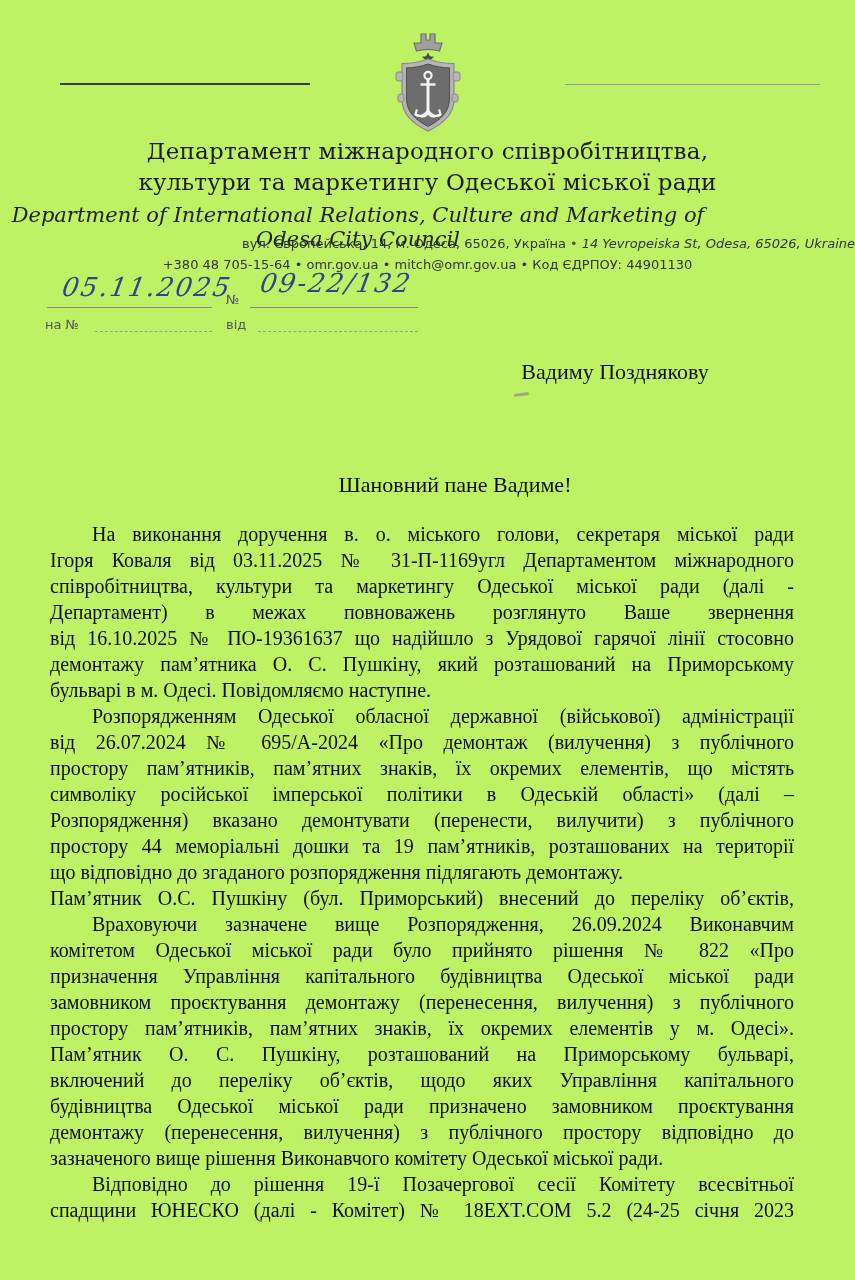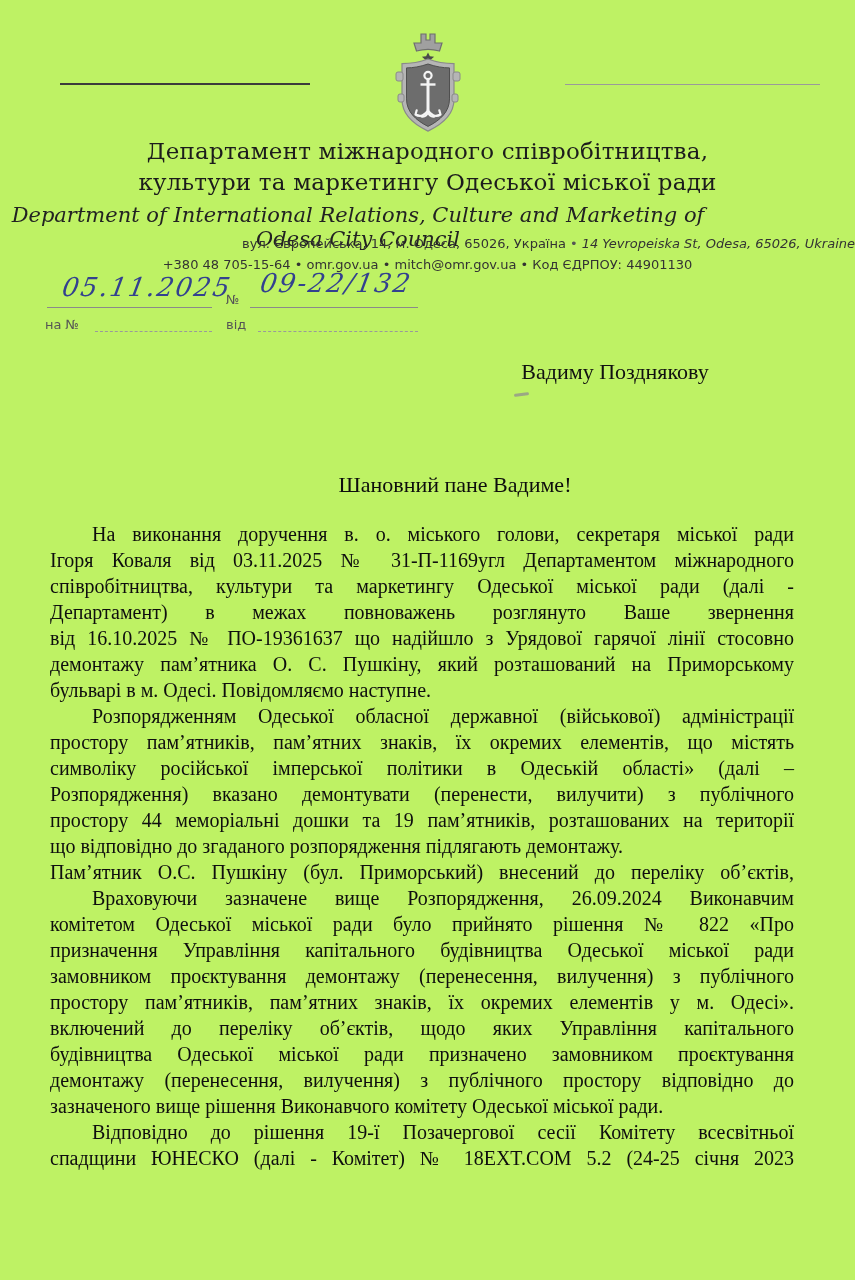--- a/index.html
+++ b/index.html
@@ -143,31 +143,33 @@
 
   <div class="body-text">
       <div class="body-line indent just">На виконання доручення в. о. міського голови, секретаря міської ради</div>
       <div class="body-line just">Ігоря Коваля від 03.11.2025 № 31-П-1169угл Департаментом міжнародного</div>
       <div class="body-line just">співробітництва, культури та маркетингу Одеської міської ради (далі -</div>
       <div class="body-line just">Департамент)  в  межах  повноважень  розглянуто  Ваше  звернення</div>
       <div class="body-line just">від 16.10.2025 № ПО-19361637 що надійшло з Урядової гарячої лінії стосовно</div>
       <div class="body-line just">демонтажу пам’ятника О. С. Пушкіну, який розташований на Приморському</div>
       <div class="body-line">бульварі в  м. Одесі. Повідомляємо наступне.</div>
       <div class="body-line indent just">Розпорядженням Одеської обласної державної (військової) адміністрації</div>
+      <div class="body-line just">від 26.07.2024  №  695/А-2024  «Про  демонтаж  (вилучення)  з  публічного</div>
       <div class="body-line just">простору пам’ятників, пам’ятних знаків, їх окремих елементів, що містять</div>
       <div class="body-line just">символіку російської імперської політики в Одеській області» (далі –</div>
       <div class="body-line just">Розпорядження) вказано демонтувати (перенести, вилучити) з публічного</div>
       <div class="body-line just">простору 44 меморіальні дошки та 19 пам’ятників, розташованих на території</div>
       <div class="body-line">що відповідно до згаданого розпорядження підлягають демонтажу.</div>
       <div class="body-line just">Пам’ятник О.С. Пушкіну (бул. Приморський) внесений до переліку об’єктів,</div>
       <div class="body-line indent just">Враховуючи зазначене вище Розпорядження, 26.09.2024 Виконавчим</div>
       <div class="body-line just">комітетом Одеської міської ради було прийнято рішення № 822 «Про</div>
       <div class="body-line just">призначення Управління капітального будівництва Одеської міської ради</div>
       <div class="body-line just">замовником проєктування демонтажу (перенесення, вилучення) з публічного</div>
       <div class="body-line just">простору пам’ятників, пам’ятних знаків, їх окремих елементів у м. Одесі».</div>
+      <div class="body-line just">Пам’ятник О. С. Пушкіну, розташований на Приморському бульварі,</div>
       <div class="body-line just">включений до переліку об’єктів, щодо яких Управління капітального</div>
       <div class="body-line just">будівництва Одеської міської ради призначено замовником проєктування</div>
       <div class="body-line just">демонтажу (перенесення, вилучення) з публічного простору відповідно до</div>
       <div class="body-line">зазначеного вище рішення Виконавчого комітету Одеської міської ради.</div>
       <div class="body-line indent just">Відповідно до рішення 19-ї Позачергової сесії Комітету всесвітньої</div>
       <div class="body-line just">спадщини ЮНЕСКО (далі - Комітет) № 18EXT.COM 5.2 (24-25 січня 2023</div>
     </div>
 
 </div>
 

